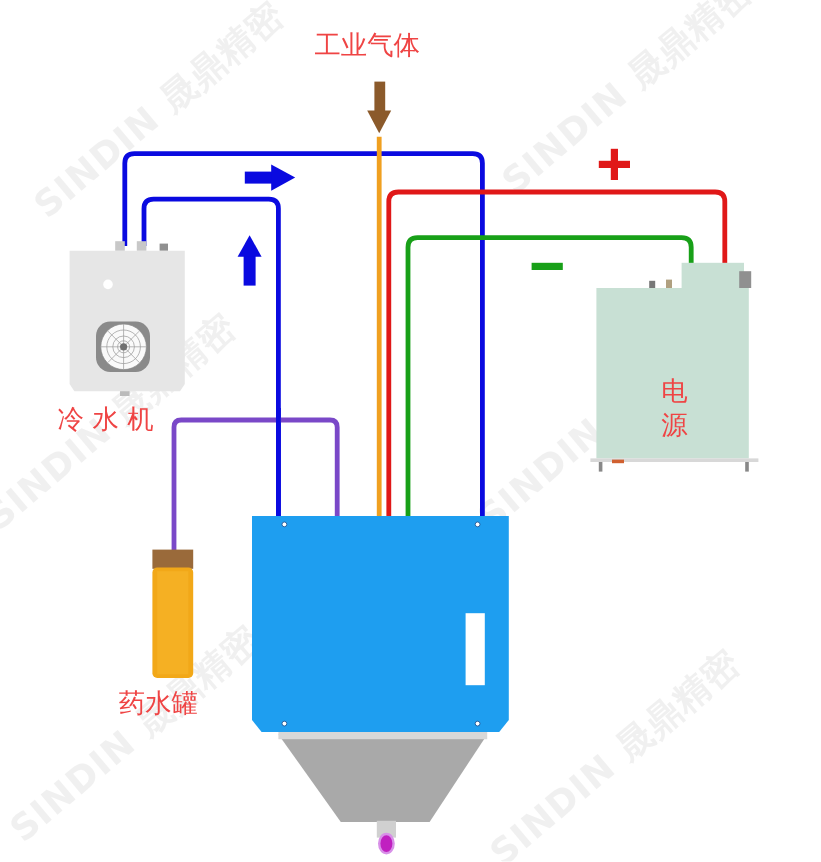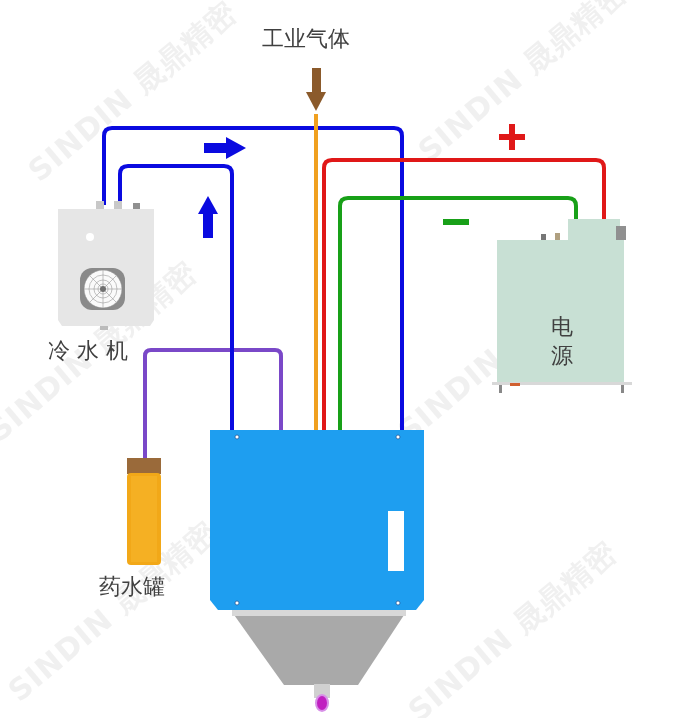--- a/index.html
+++ b/index.html
@@ -1,19 +1,19 @@
 <!DOCTYPE html>
 <html><head>
   <meta charset="utf-8">
   <style>
     html, body { margin: 0; padding: 0; background: #ffffff; }
     body { width: 684px; height: 718px; position: relative; overflow: hidden;
            font-family: "DejaVu Sans", "Liberation Sans", sans-serif; }
     #stage { position: absolute; left: 0; top: 0; width: 684px; height: 718px; }
-    .label { position: absolute; color: #404040; font-size: 22px; line-height: 1; white-space: nowrap; }
+    .label { position: absolute; color: #ef4444; font-size: 22px; line-height: 1; white-space: nowrap; }
     .wm { position: absolute; color: rgba(200,200,200,0.28); font-size: 30px; font-weight: bold;
           transform: rotate(-40deg); transform-origin: left top; white-space: nowrap; letter-spacing: 1px; }
   </style>
 </head>
 <body>
 
 <div id="stage">
 
   <div class="wm" style="left:20px;top:160px;">SINDIN 晟鼎精密</div>
   <div class="wm" style="left:410px;top:140px;">SINDIN 晟鼎精密</div>

